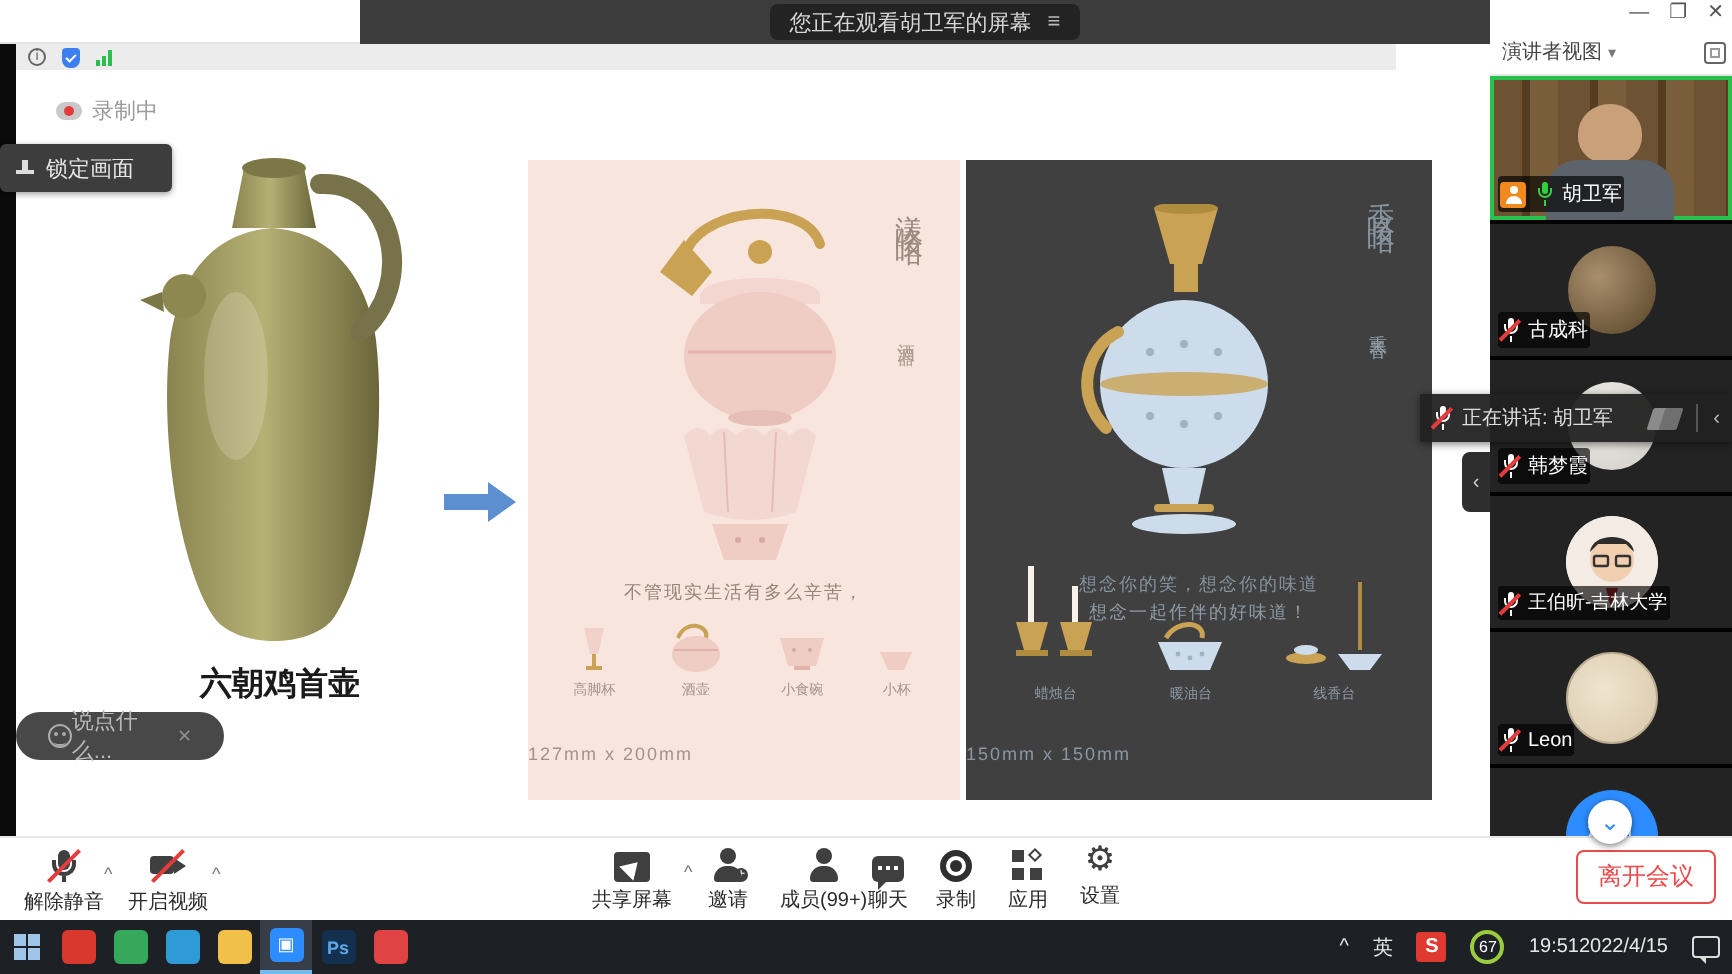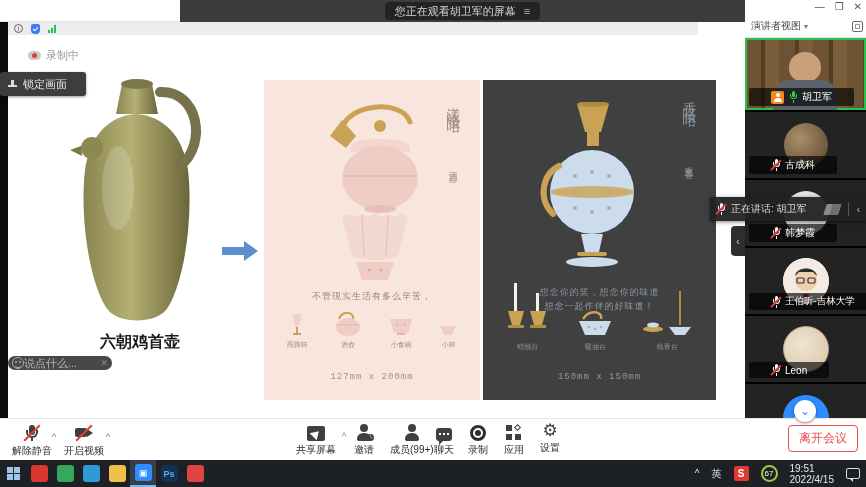--- a/index.html
+++ b/index.html
@@ -62,26 +62,26 @@
 .pink .cap1{top:210px;color:#97857a}
 .pink .cap2{top:224px;color:#b49a82}
 .blue .cap1{top:206px;color:#85929e}
 .blue .cap2{top:220px;color:#8e9aa6}
 .prodrow{position:absolute;left:10px;right:10px;display:flex;justify-content:space-around;align-items:flex-end}
 .pink .prodrow{top:238px;height:32px}
 .blue .prodrow{top:208px;height:64px}
 .prod{display:flex;flex-direction:column;align-items:center;gap:3px}
 .prodlabel{font-size:7px;color:#a4928a;font-family:"Liberation Serif","DejaVu Serif",serif}
 .blue .prodlabel{color:#8b98a4}
-.dims{position:absolute;width:100%;text-align:center;top:292px;font-size:9px;letter-spacing:1px;font-family:Liberation Mono, monospace}
+.dims{position:absolute;width:100%;top:292px;font-size:9px;letter-spacing:1px;font-family:Liberation Sans, sans-serif}
 .pink .dims{color:#a4928a}
 .blue .dims{color:#8b98a4}
 
 
-.chatpill{left:8px;top:356px;width:104px;height:14px;background:rgba(40,40,40,.85);border-radius:12px;display:flex;align-items:center;gap:0;padding:0 4px;color:#b9b9b9;font-size:11px}
+.chatpill{left:8px;top:356px;width:104px;height:24px;background:rgba(40,40,40,.85);border-radius:12px;display:flex;align-items:center;gap:0;padding:0 16px;color:#b9b9b9;font-size:11px}
 .smiley{width:12px;height:12px;border-radius:50%;border:1px solid #aaa;position:relative}
 .smiley:before{content:"";position:absolute;left:2px;top:3px;width:2px;height:2px;background:#aaa;box-shadow:4px 0 #aaa;border-radius:50%}
 .smiley:after{content:"";position:absolute;left:2px;top:6px;width:6px;height:3px;border-bottom:1px solid #aaa;border-radius:50%}
 .pill-x{margin-left:auto;color:#8d8d8d;font-size:9px}
 
 
 .toolbar{left:0;top:418px;width:745px;height:42px;background:#fff;border-top:1px solid #e7e7e7}
 .tbtn{position:absolute;display:flex;flex-direction:column;align-items:center;gap:2px;font-size:10px;color:#2b2b2b;cursor:pointer}
 .caret{position:absolute;top:8px;font-size:9px;color:#777}
 .iconbox{height:18px;display:flex;align-items:flex-end;justify-content:center}
@@ -105,21 +105,21 @@
 .recicon:before{content:"";position:absolute;left:2px;top:2px;width:6px;height:6px;border-radius:50%;background:#2f2f2f}
 .appsicon{position:relative;width:16px;height:16px}
 .appsicon i{position:absolute;width:6px;height:6px;background:#3f3f3f}
 .appsicon .a1{left:0;top:0}.appsicon .a2{left:0;top:9px}.appsicon .a3{left:9px;top:9px}
 .appsicon .a4{left:9px;top:0;background:none;border:1.5px solid #3f3f3f;transform:rotate(45deg);width:5px;height:5px}
 .gear{font-family:"DejaVu Sans",sans-serif;font-size:17px;color:#3f3f3f;line-height:17px}
 
 
 .sb-body{left:745px;top:38px;width:121px;height:380px;background:#000}
 .tile{position:absolute;left:0;width:121px;background:#232323;overflow:hidden}
-.namechip{position:absolute;left:4px;bottom:4px;background:rgba(0,0,0,.65);border-radius:2px;display:flex;align-items:center;gap:4px;padding:2px 22px;color:#fff;font-size:10px;white-space:nowrap}
+.namechip{position:absolute;left:4px;bottom:4px;background:rgba(0,0,0,.65);border-radius:2px;display:flex;align-items:center;gap:4px;padding:2px 1px;color:#fff;font-size:10px;white-space:nowrap}
 .hosticon{width:13px;height:13px;background:#f08a1e;border-radius:2px;position:relative}
 .hosticon:before{content:"";position:absolute;left:4.5px;top:2px;width:4px;height:4px;border-radius:50%;background:#fff}
 .hosticon:after{content:"";position:absolute;left:2.5px;top:7px;width:8px;height:4px;border-radius:4px 4px 0 0;background:#fff}
 .smic{position:relative;width:10px;height:12px}
 .smic .b{position:absolute;left:3.5px;top:0;width:3px;height:6px;background:#fff;border-radius:1.5px}
 .smic .a{position:absolute;left:1.5px;top:3px;width:7px;height:5px;border:1px solid #fff;border-top:none;border-radius:0 0 5px 5px}
 .smic .s{position:absolute;left:4.5px;top:9px;width:1px;height:3px;background:#fff}
 .smic.green .b{background:#35d13c}.smic.green .a{border-color:#35d13c}.smic.green .s{background:#35d13c}
 .smic .x{position:absolute;left:4px;top:-1px;width:1.5px;height:14px;background:#e23c3c;transform:rotate(45deg)}
 .avatar{position:absolute;left:50%;top:50%;transform:translate(-50%,-50%);border-radius:50%}
@@ -141,21 +141,21 @@
 .taskbar{left:0;top:460px;width:866px;height:27px;background:#1d2025;display:flex;align-items:center;z-index:9}
 .tb-ico{width:26px;height:27px;display:flex;align-items:center;justify-content:center;position:relative}
 .winlogo{width:13px;height:13px;display:grid;grid-template-columns:6px 6px;grid-gap:1px}
 .winlogo i{background:#9fc6e8;display:block;height:6px}
 .appsq{width:17px;height:17px;border-radius:3px;display:flex;align-items:center;justify-content:center;color:#fff;font-size:9px;font-weight:bold}
 .tb-active{background:#383e48;border-bottom:2px solid #76b9ed}
 .tray{margin-left:auto;display:flex;align-items:center;height:27px;color:#e8e8e8;font-size:10px}
 .tray .it{padding:0 6px;display:flex;align-items:center;justify-content:center;height:27px}
 .sogou{width:15px;height:15px;background:#e0392f;border-radius:2px;color:#fff;font-size:10px;font-weight:bold;display:flex;align-items:center;justify-content:center}
 .battring{width:17px;height:17px;border-radius:50%;border:2px solid #9acc3e;color:#fff;font-size:8px;display:flex;align-items:center;justify-content:center}
-.clock{display:flex;flex-direction:column;align-items:flex-start;line-height:11px;font-size:10px}
+.clock{display:flex;flex-direction:row;align-items:flex-end;line-height:11px;font-size:10px}
 .bubble{width:14px;height:11px;border:1px solid #ddd;border-radius:2px;position:relative}
 .bubble:after{content:"";position:absolute;left:2px;bottom:-4px;border-left:4px solid transparent;border-right:0 solid transparent;border-top:4px solid #ddd}
 </style>
 </head>
 <body>
 
 <div id="stage">
 
   <div class="abs titlebar"></div>
   <div class="abs toastband">

